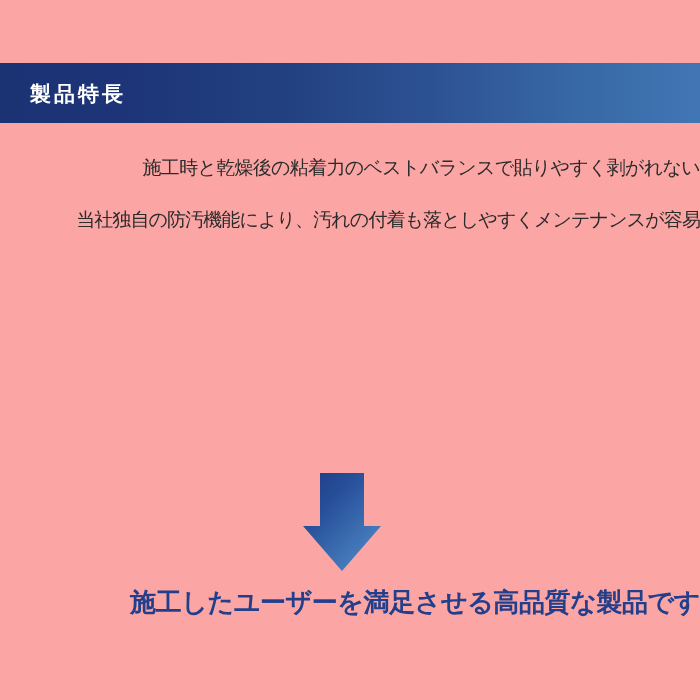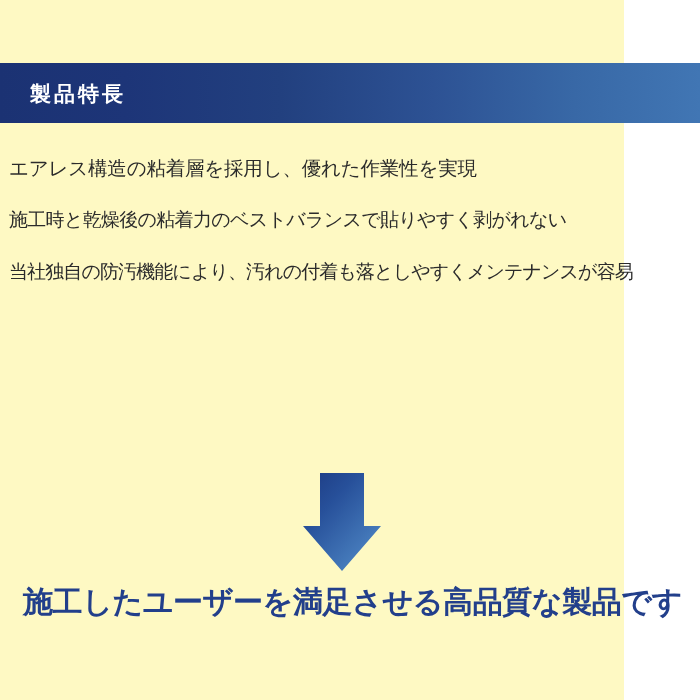--- a/index.html
+++ b/index.html
@@ -11,23 +11,24 @@
   body {
     width: 700px;
     height: 700px;
     overflow: hidden;
     font-family: "Liberation Sans", "DejaVu Sans", sans-serif;
     -webkit-font-smoothing: antialiased;
   }
 
   .page {
     position: relative;
-    width: 624px;
+    width: 700px;
     height: 700px;
-    background: #fef9c3;
+    background: #fca5a5;
+    text-align: right;
   }
 
   
   .section-band {
     position: absolute;
     left: 0;
     top: 63px;
     width: 700px;
     height: 60px;
     background: linear-gradient(90deg,
@@ -95,38 +96,37 @@
 
   
   .closing-headline {
     position: absolute;
     left: 0;
     top: 580px;
     width: 700px;
     padding-left: 23px;
     box-sizing: border-box;
     color: #223f8b;
-    font-size: 30px;
+    font-size: 26px;
     font-weight: bold;
     line-height: 44px;
     white-space: nowrap;
     letter-spacing: -0.4px;
   }
 </style>
 </head>
 <body>
 
 <div class="page">
 
   <div class="section-band">
     <div class="section-band-title">製品特長</div>
   </div>
 
   <ul class="feature-list">
-    <li class="feature-item">エアレス構造の粘着層を採用し、優れた作業性を実現</li>
     <li class="feature-item is-long">施工時と乾燥後の粘着力のベストバランスで貼りやすく剥がれない</li>
     <li class="feature-item is-longest">当社独自の防汚機能により、汚れの付着も落としやすくメンテナンスが容易</li>
   </ul>
 
   <div class="arrow-wrap">
     <svg viewBox="0 0 78 98" xmlns="http://www.w3.org/2000/svg" aria-hidden="true">
       <defs>
         <linearGradient id="arrowGrad" x1="0" y1="0" x2="0.85" y2="1">
           <stop offset="0%" stop-color="#1c3a82"></stop>
           <stop offset="35%" stop-color="#27509a"></stop>

